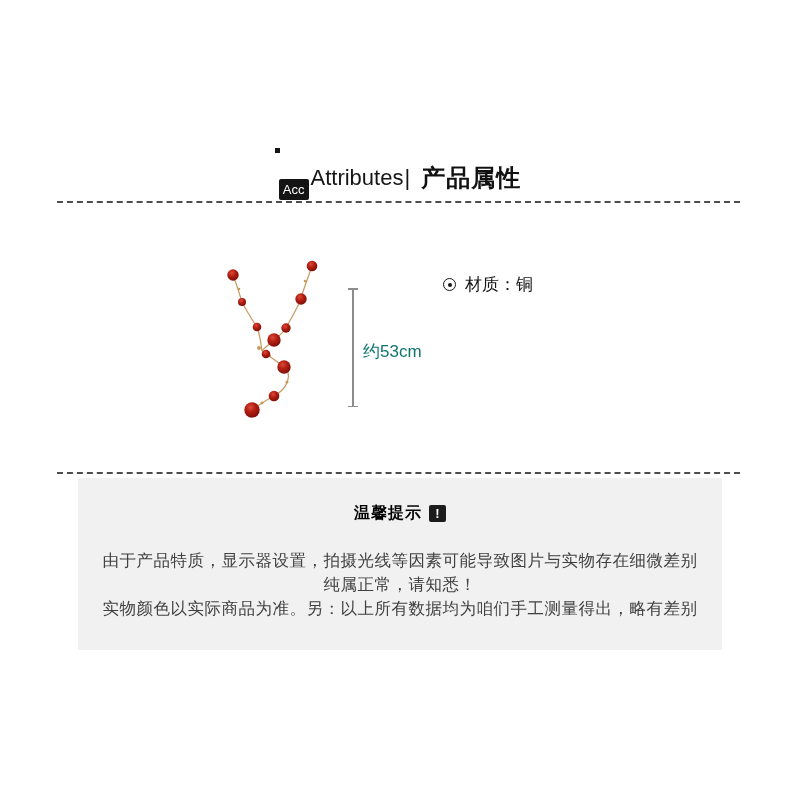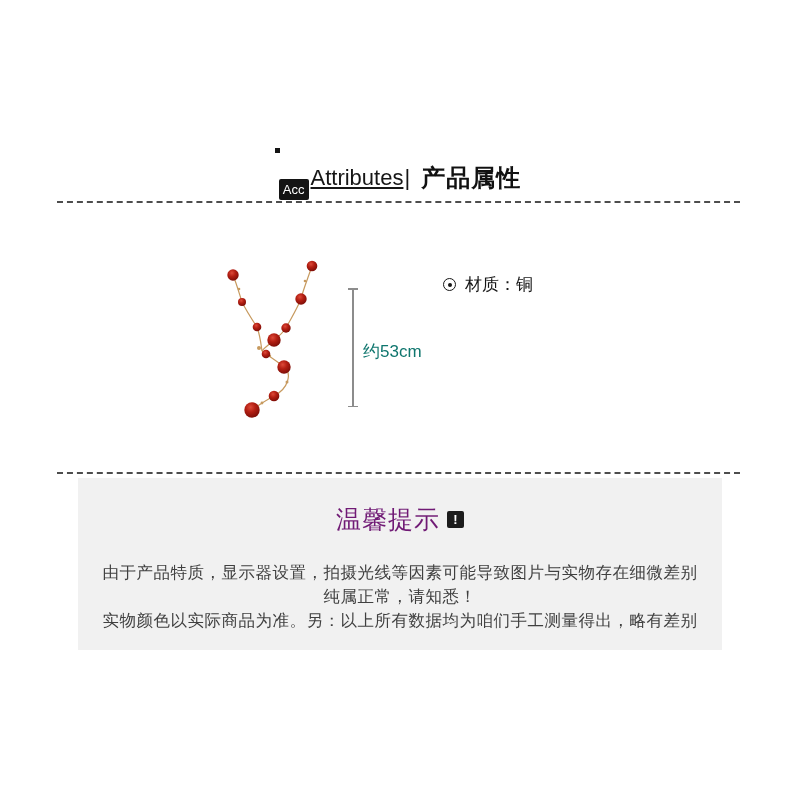--- a/index.html
+++ b/index.html
@@ -19,21 +19,21 @@
   .decor-square {
     position:absolute; left:-4px; top:-7px;
     width:5px; height:5px; background:#141414;
   }
   .brand-badge {
     display:inline-block; background:#141414; color:#ffffff;
     font-size:13px; line-height:15px; padding:3px 4px 3px 4px;
     border-radius:2px; font-weight:400;margin-top:24px;
   }
   .brand-text {
-    font-size:22px; color:#161616; margin-left:2px; letter-spacing:0px;text-decoration:underline;
+    font-size:22px; color:#161616; margin-left:2px; letter-spacing:0px;
   }
   .separator {
     font-size:22px; color:#161616; font-weight:300; margin:0 2px 0 1px;
   }
   .header-title {
     font-size:24px; color:#111111; font-weight:700; margin-left:9px;
     letter-spacing:1px;
   }
 
   
@@ -82,21 +82,21 @@
   .attr-text { font-size:17px; color:#161616; line-height:21px; white-space:nowrap; }
 
   
   .notice {
     position:absolute; left:78px; top:478px; width:644px; height:172px;
     background:#f1f1f1; text-align:center;
   }
   .notice-title-row {
     margin-top:25px; display:flex; justify-content:center; align-items:center; gap:7px;
   }
-  .notice-title { font-size:25px; font-weight:400; color:#701a75; letter-spacing:1px; }
+  .notice-title { font-size:16px; font-weight:700; color:#000000; letter-spacing:1px; }
   .excl-icon {
     display:inline-flex; justify-content:center; align-items:center;
     width:17px; height:17px; background:#1c1c1c; border-radius:2px;
     color:#ffffff; font-size:13px; font-weight:700; line-height:1;
   }
   .notice-body { margin-top:24px; }
   .notice-line {
     font-size:16.5px; color:#404040; line-height:24px; letter-spacing:0.5px;
   }
 </style>

